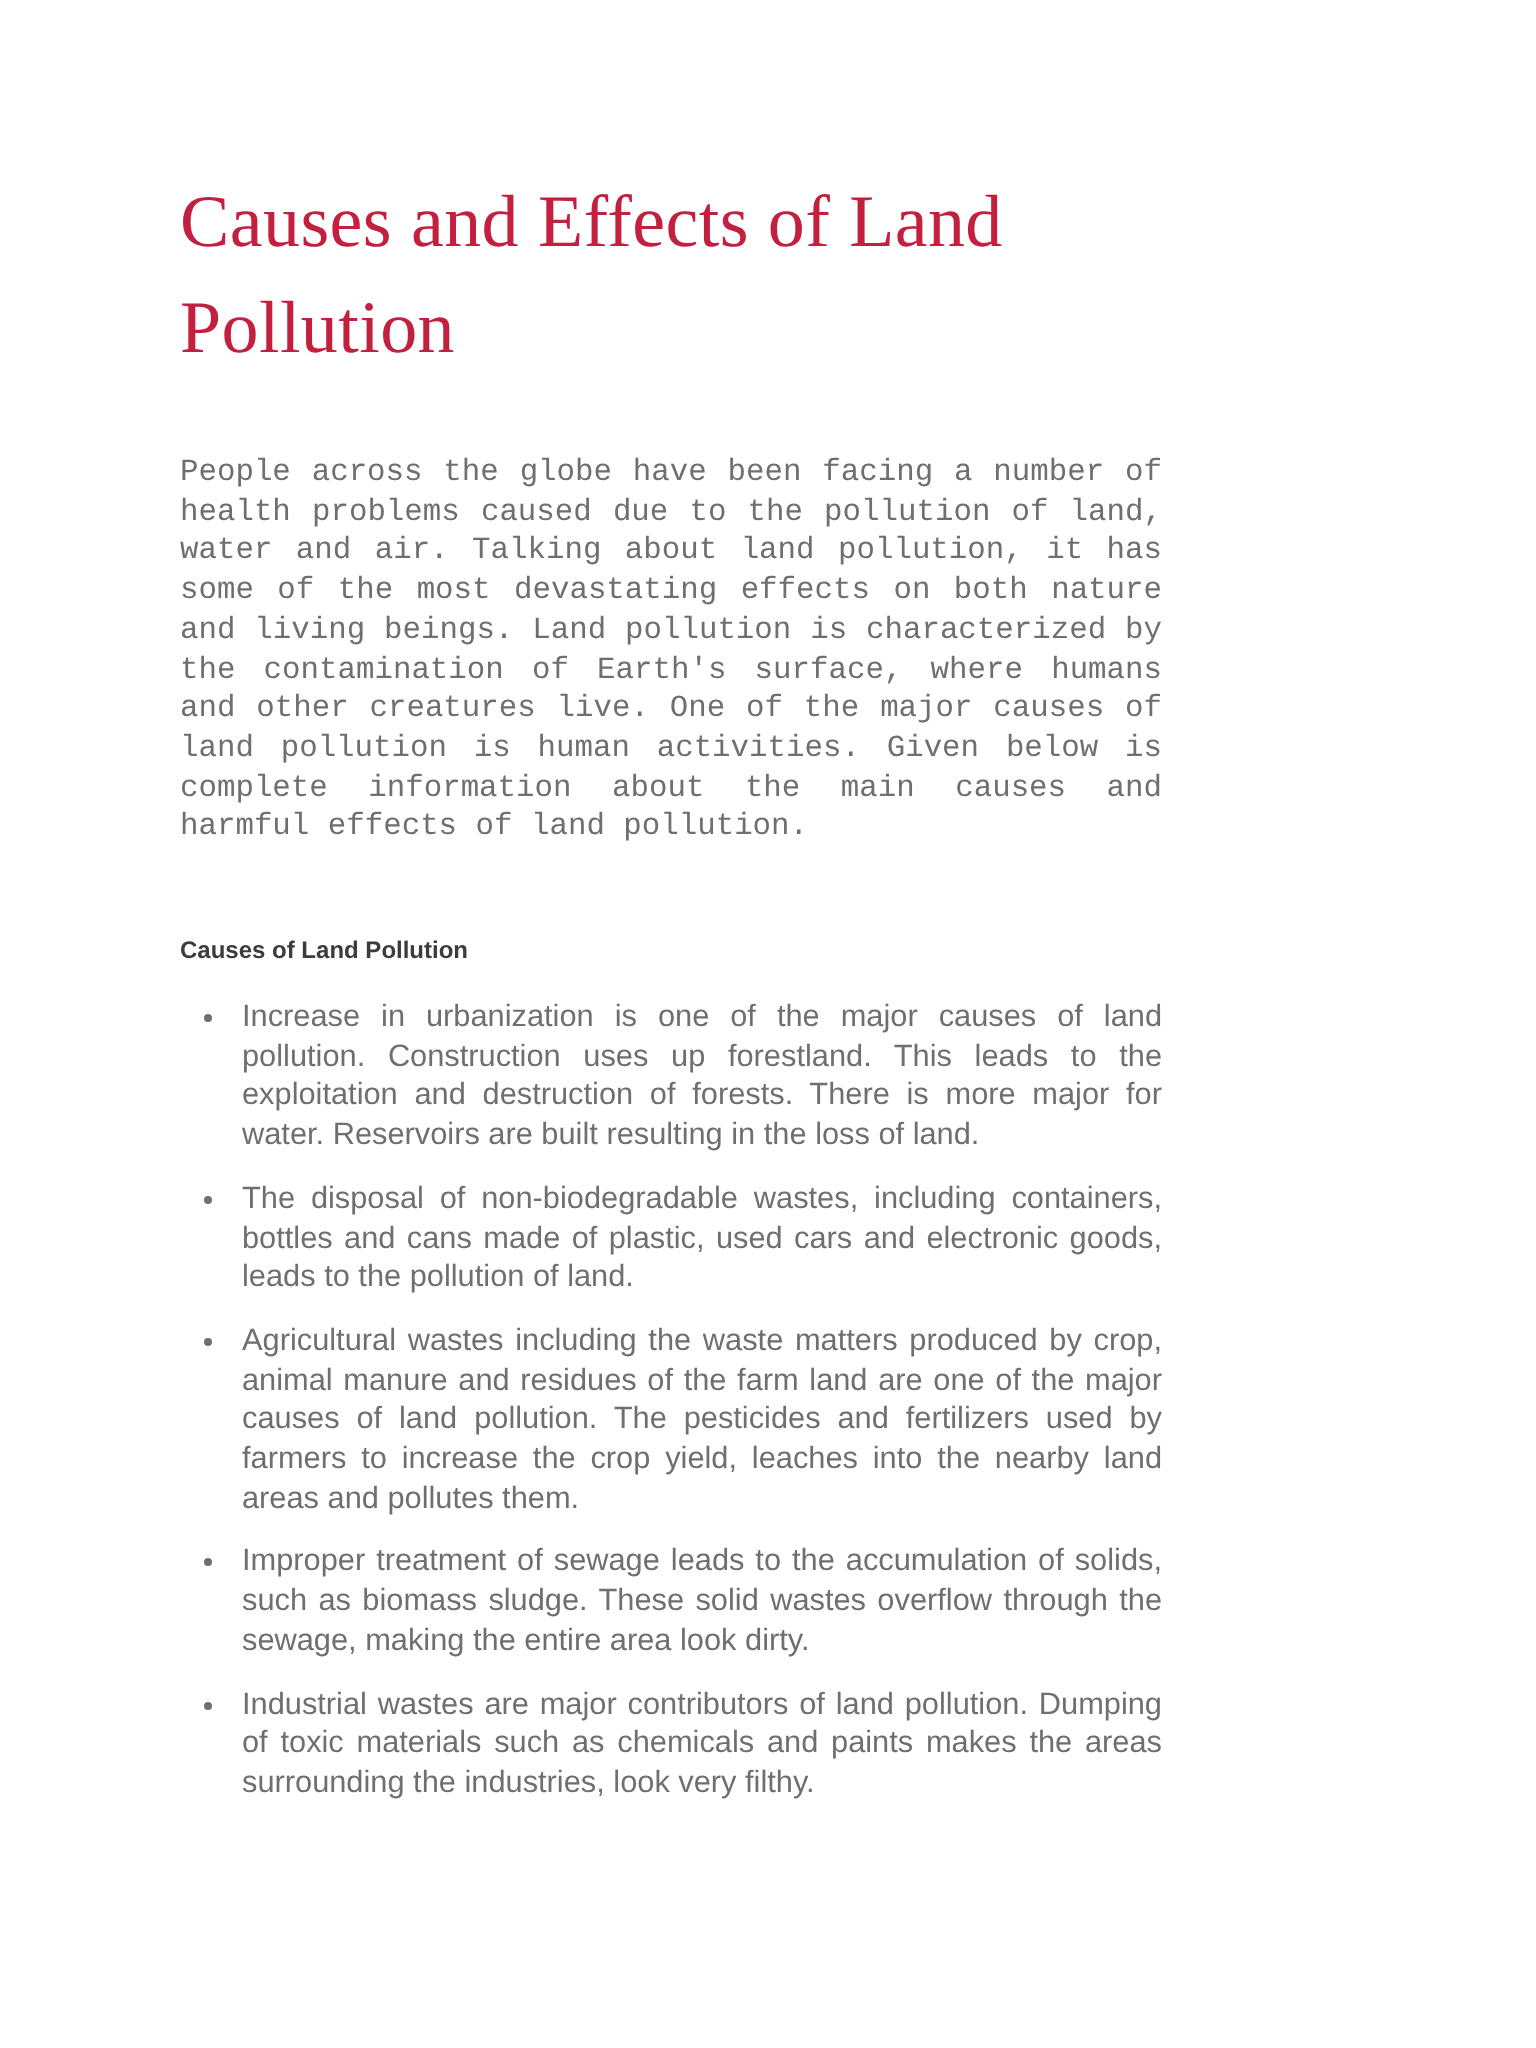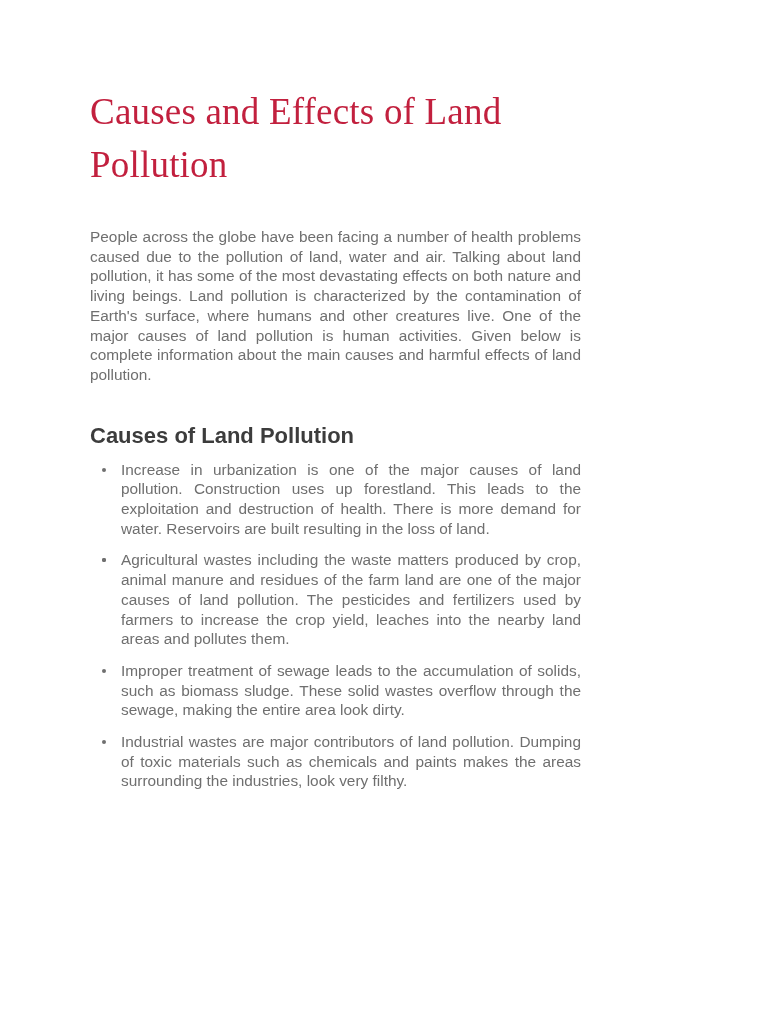--- a/index.html
+++ b/index.html
@@ -28,24 +28,25 @@
     line-height: 53px;
     letter-spacing: 0.2px;
     color: var(--accent, #c2203e);
   }
   .intro {
     margin: 36px 0 0 0;
     font-size: 15.4px;
     line-height: 19.7px;
     text-align: justify;
     color: var(--body-text, #6f6f6f);
+    font-family: Liberation Mono, monospace;
   }
   .section-heading {
     margin: 41px 0 0 0;
-    font-size: 22px;
+    font-size: 12px;
     line-height: 20px;
     font-weight: 700;
     color: var(--heading-text, #3c3c3c);
   }
   .bullets {
     margin: 14px 0 0 0;
     padding: 0;
     list-style: none;
   }
   .bullets li {
@@ -71,19 +72,19 @@
 <body>
 
 <main class="page">
   <h1 class="title">Causes and Effects of Land Pollution</h1>
 
   <p class="intro">People across the globe have been facing a number of health problems caused due to the pollution of land, water and air. Talking about land pollution, it has some of the most devastating effects on both nature and living beings. Land pollution is characterized by the contamination of Earth's surface, where humans and other creatures live. One of the major causes of land pollution is human activities. Given below is complete information about the main causes and harmful effects of land pollution.</p>
 
   <h2 class="section-heading">Causes of Land Pollution</h2>
 
   <ul class="bullets">
-      <li><span class="bullet-dot"></span><span>Increase in urbanization is one of the major causes of land pollution. Construction uses up forestland. This leads to the exploitation and destruction of health. There is more demand for water. Reservoirs are built resulting in the loss of land.</span></li>
-      <li><span class="bullet-dot"></span></li>
+      <li><span class="bullet-dot"></span><span>Increase in urbanization is one of the major causes of land pollution. Construction uses up forestland. This leads to the exploitation and destruction of forests. There is more major for water. Reservoirs are built resulting in the loss of land.</span></li>
+      <li><span class="bullet-dot"></span><span>The disposal of non-biodegradable wastes, including containers, bottles and cans made of plastic, used cars and electronic goods, leads to the pollution of land.</span></li>
       <li><span class="bullet-dot"></span><span>Agricultural wastes including the waste matters produced by crop, animal manure and residues of the farm land are one of the major causes of land pollution. The pesticides and fertilizers used by farmers to increase the crop yield, leaches into the nearby land areas and pollutes them.</span></li>
       <li><span class="bullet-dot"></span><span>Improper treatment of sewage leads to the accumulation of solids, such as biomass sludge. These solid wastes overflow through the sewage, making the entire area look dirty.</span></li>
       <li><span class="bullet-dot"></span><span>Industrial wastes are major contributors of land pollution. Dumping of toxic materials such as chemicals and paints makes the areas surrounding the industries, look very filthy.</span></li>
     </ul>
 </main>
 
 </body></html>

